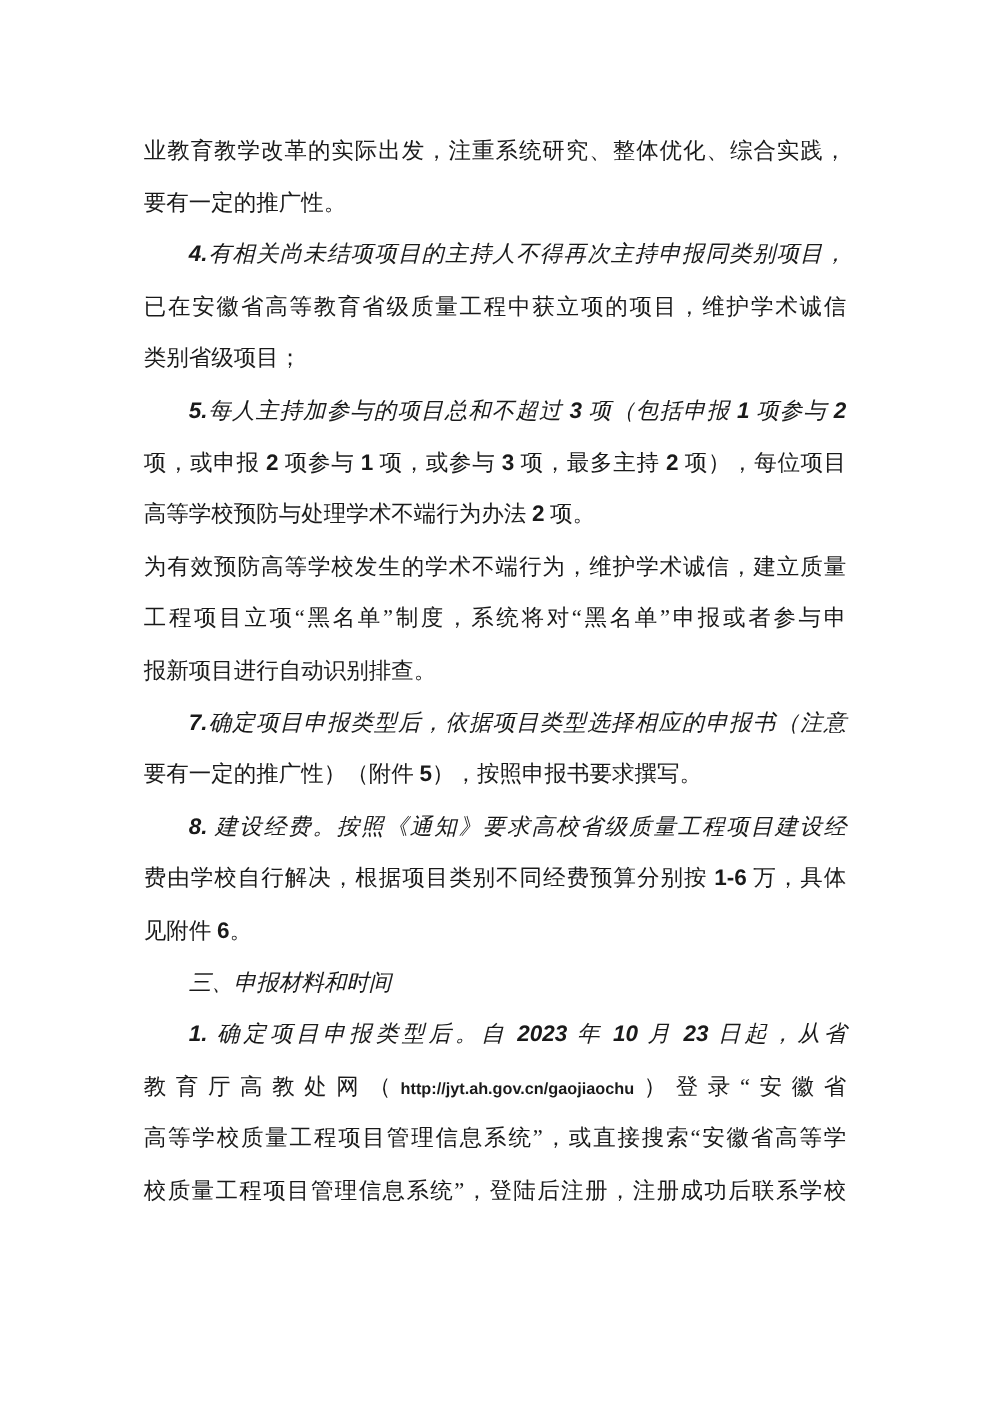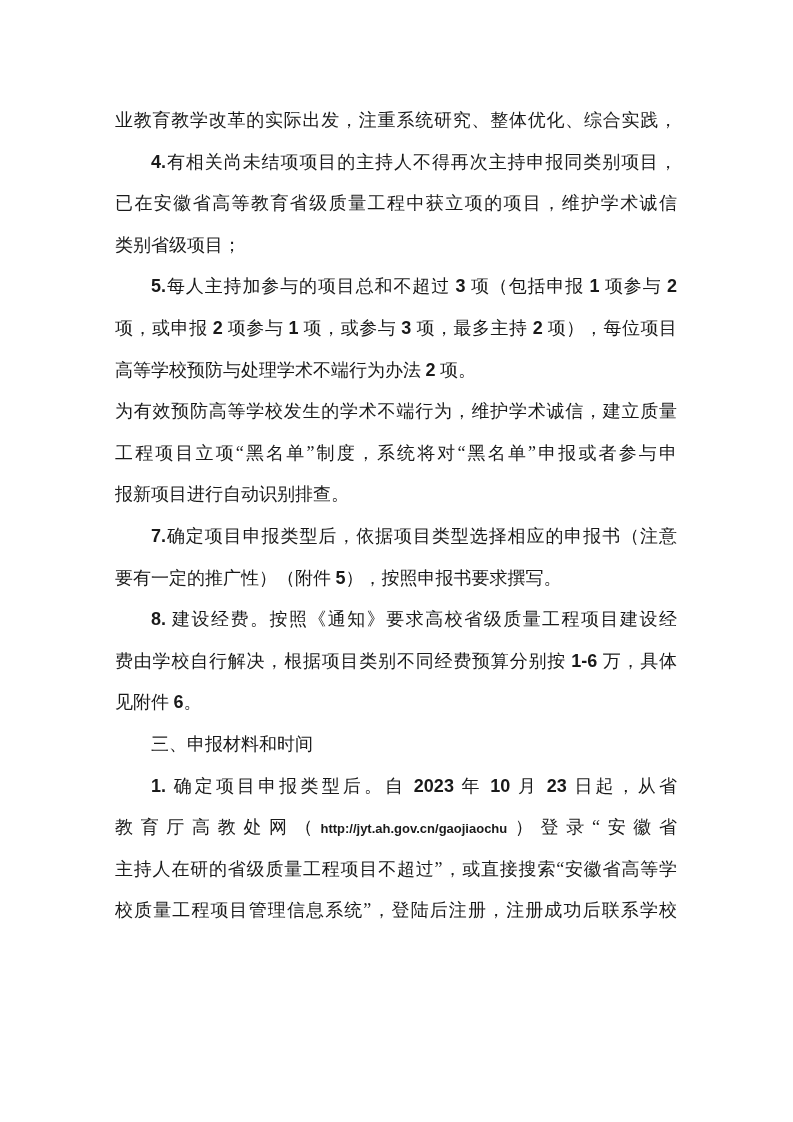--- a/index.html
+++ b/index.html
@@ -33,40 +33,42 @@
   }
   .line {
     height: 41.6px;
     line-height: 41.6px;
     text-align: justify;
     text-align-last: left;
     white-space: normal;
   }
   .line.indent {
     text-indent: 2em;
+    font-style: italic;
   }
   .line.fill {
     text-align-last: justify;
   }
   .num {
     font-family: "Liberation Sans", "DejaVu Sans", sans-serif;
     font-weight: 700;
   }
   .url {
     font-size: 13px;
     letter-spacing: 0;
   }
 </style>
 </head>
 <body>
 
 <div class="page">
   <div class="doc">
       <div class="paragraph">
         <div class="line fill"><span class="run">业教育教学改革的实际出发，注重系统研究、整体优化、综合实践，</span></div>
+        <div class="line"><span class="run">要有一定的推广性。</span></div>
       </div>
       <div class="paragraph">
         <div class="line indent fill"><span class="num">4.</span><span class="run">有相关尚未结项项目的主持人不得再次主持申报同类别项目，</span></div>
         <div class="line fill"><span class="run">已在安徽省高等教育省级质量工程中获立项的项目，维护学术诚信</span></div>
         <div class="line"><span class="run">类别省级项目；</span></div>
       </div>
       <div class="paragraph">
         <div class="line indent fill"><span class="num">5.</span><span class="run">每人主持加参与的项目总和不超过 </span><span class="num">3</span><span class="run"> 项（包括申报 </span><span class="num">1</span><span class="run"> 项参与 </span><span class="num">2</span></div>
         <div class="line fill"><span class="run">项，或申报 </span><span class="num">2</span><span class="run"> 项参与 </span><span class="num">1</span><span class="run"> 项，或参与 </span><span class="num">3</span><span class="run"> 项，最多主持 </span><span class="num">2</span><span class="run"> 项），每位项目</span></div>
         <div class="line"><span class="run">高等学校预防与处理学术不端行为办法 </span><span class="num">2</span><span class="run"> 项。</span></div>
@@ -84,17 +86,17 @@
         <div class="line indent fill"><span class="num">8.</span><span class="run"> 建设经费。按照《通知》要求高校省级质量工程项目建设经</span></div>
         <div class="line fill"><span class="run">费由学校自行解决，根据项目类别不同经费预算分别按 </span><span class="num">1-6</span><span class="run"> 万，具体</span></div>
         <div class="line"><span class="run">见附件 </span><span class="num">6</span><span class="run">。</span></div>
       </div>
       <div class="paragraph">
         <div class="line indent"><span class="run">三、申报材料和时间</span></div>
       </div>
       <div class="paragraph">
         <div class="line indent fill"><span class="num">1.</span><span class="run"> 确定项目申报类型后。自 </span><span class="num">2023</span><span class="run"> 年 </span><span class="num">10</span><span class="run"> 月 </span><span class="num">23</span><span class="run"> 日起，从省</span></div>
         <div class="line fill"><span class="run">教育厅高教处网（</span><span class="num url">http://jyt.ah.gov.cn/gaojiaochu</span><span class="run">）登录“安徽省</span></div>
-        <div class="line fill"><span class="run">主持人在研的省级质量工程项目不超过”，或直接搜索“安徽省高等学</span></div>
+        <div class="line fill"><span class="run">高等学校质量工程项目管理信息系统”，或直接搜索“安徽省高等学</span></div>
         <div class="line fill"><span class="run">校质量工程项目管理信息系统”，登陆后注册，注册成功后联系学校</span></div>
       </div>
     </div>
 </div>
 
 </body></html>

